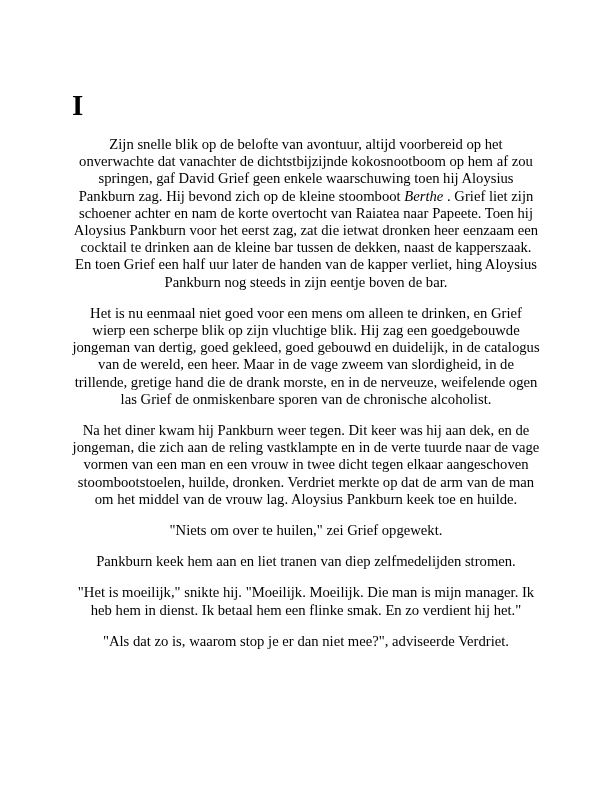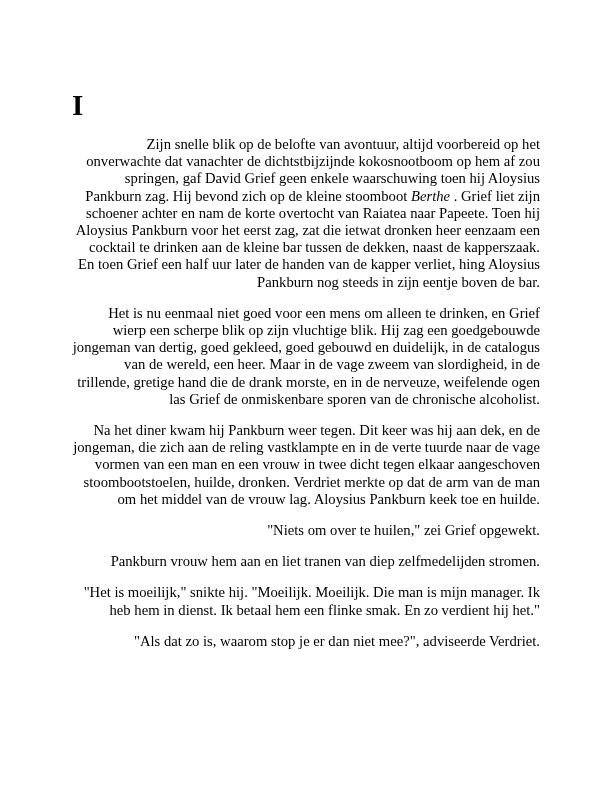--- a/index.html
+++ b/index.html
@@ -23,37 +23,37 @@
     font-size: 29px;
     font-weight: bold;
     line-height: 33px;
     margin: 17px 0 0 0;
     letter-spacing: 0;
   }
   .body-text p {
     font-size: 14.67px;
     line-height: 17.2px;
     margin: 14px 0;
-    text-align: right;
+    text-align: center;
     word-spacing: normal;
   }
   .body-text p:first-child {
     margin-top: 14px;
   }
   .body-text em {
     font-style: italic;
   }
 </style>
 </head>
 <body>
 
 <div class="page">
   <h1 class="chapter-heading">I</h1>
   <div class="body-text" id="body-text">
       <p><span>Zijn snelle blik op de belofte van avontuur, altijd voorbereid op het onverwachte dat vanachter de dichtstbijzijnde kokosnootboom op hem af zou springen, gaf David Grief geen enkele waarschuwing toen hij Aloysius Pankburn zag. Hij bevond zich op de kleine stoomboot </span><em>Berthe</em><span> . Grief liet zijn schoener achter en nam de korte overtocht van Raiatea naar Papeete. Toen hij Aloysius Pankburn voor het eerst zag, zat die ietwat dronken heer eenzaam een cocktail te drinken aan de kleine bar tussen de dekken, naast de kapperszaak. En toen Grief een half uur later de handen van de kapper verliet, hing Aloysius Pankburn nog steeds in zijn eentje boven de bar.</span></p>
       <p><span>Het is nu eenmaal niet goed voor een mens om alleen te drinken, en Grief wierp een scherpe blik op zijn vluchtige blik. Hij zag een goedgebouwde jongeman van dertig, goed gekleed, goed gebouwd en duidelijk, in de catalogus van de wereld, een heer. Maar in de vage zweem van slordigheid, in de trillende, gretige hand die de drank morste, en in de nerveuze, weifelende ogen las Grief de onmiskenbare sporen van de chronische alcoholist.</span></p>
       <p><span>Na het diner kwam hij Pankburn weer tegen. Dit keer was hij aan dek, en de jongeman, die zich aan de reling vastklampte en in de verte tuurde naar de vage vormen van een man en een vrouw in twee dicht tegen elkaar aangeschoven stoombootstoelen, huilde, dronken. Verdriet merkte op dat de arm van de man om het middel van de vrouw lag. Aloysius Pankburn keek toe en huilde.</span></p>
       <p><span>"Niets om over te huilen," zei Grief opgewekt.</span></p>
-      <p><span>Pankburn vrouw hem aan en liet tranen van diep zelfmedelijden stromen.</span></p>
+      <p><span>Pankburn keek hem aan en liet tranen van diep zelfmedelijden stromen.</span></p>
       <p><span>"Het is moeilijk," snikte hij. "Moeilijk. Moeilijk. Die man is mijn manager. Ik heb hem in dienst. Ik betaal hem een flinke smak. En zo verdient hij het."</span></p>
       <p><span>"Als dat zo is, waarom stop je er dan niet mee?", adviseerde Verdriet.</span></p>
     </div>
 </div>
 
 </body></html>

